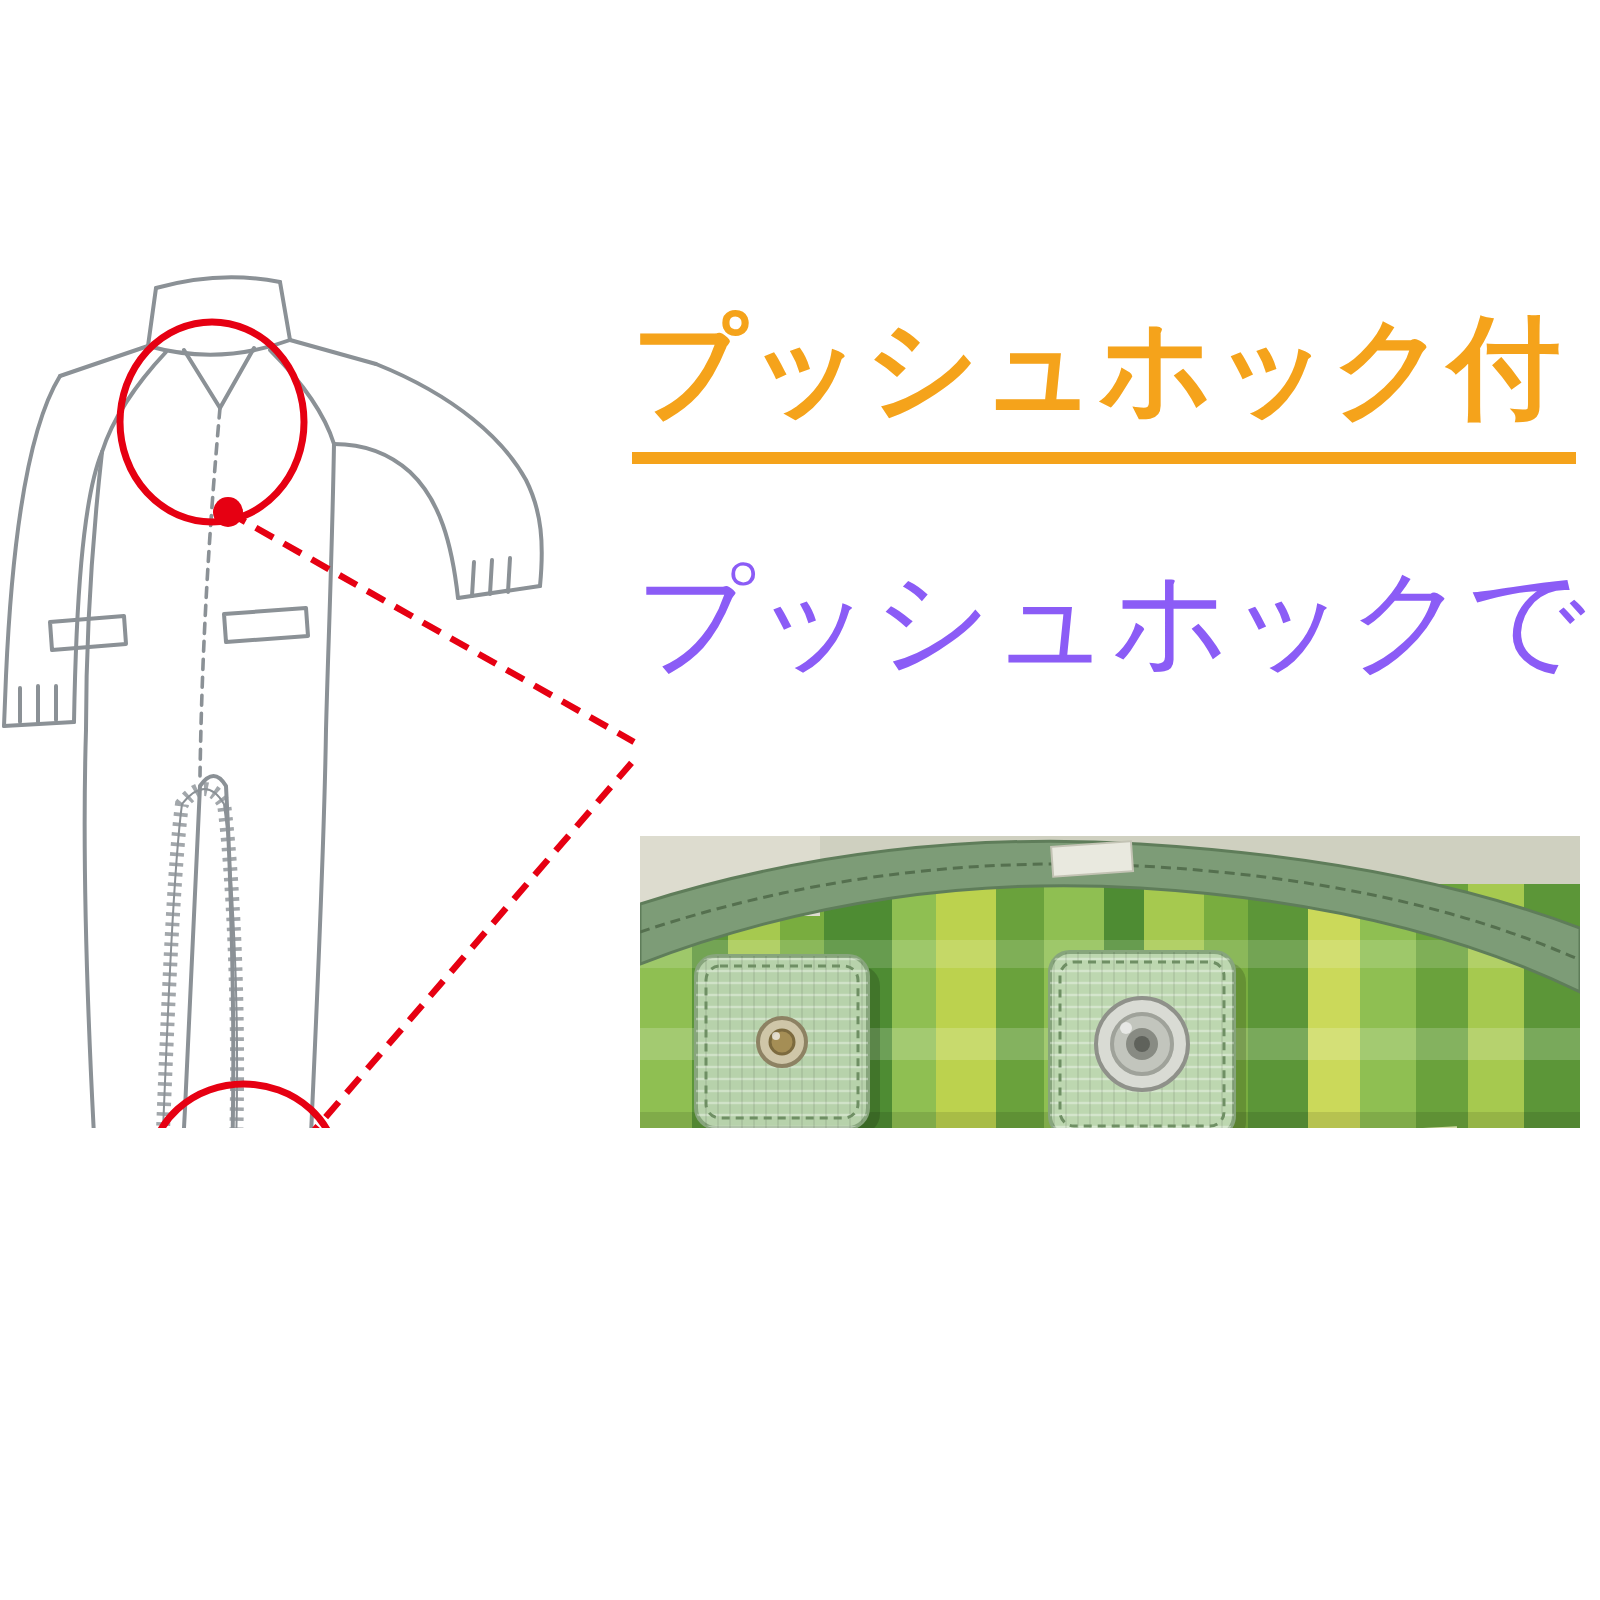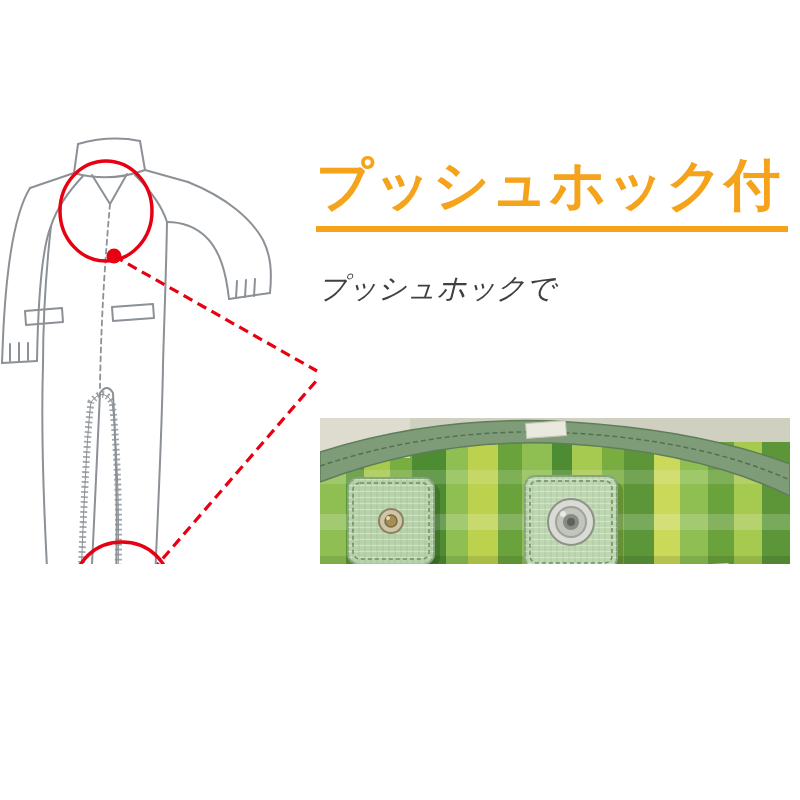--- a/index.html
+++ b/index.html
@@ -19,21 +19,21 @@
     position:absolute;left:316px;top:150px;width:476px;
     font-size:56px;font-weight:800;color:var(--accent);
     letter-spacing:1px;white-space:nowrap;line-height:1.25;z-index:2;
   }
   .title-underline{
     position:absolute;left:316px;top:226px;width:472px;height:6px;
     background:var(--accent);z-index:2;
   }
   .desc{
     position:absolute;left:318px;top:266px;z-index:2;
-    font-size:29px;font-weight:500;color:#404040;line-height:1.55;white-space:nowrap;font-style:italic;
+    font-size:58px;font-weight:500;color:#8b5cf6;line-height:1.55;white-space:nowrap;
   }
   .photo{
     position:absolute;left:320px;top:418px;width:470px;height:204px;
     overflow:hidden;z-index:1;
   }
 </style>
 </head>
 <body>
 
 <div class="canvas">

